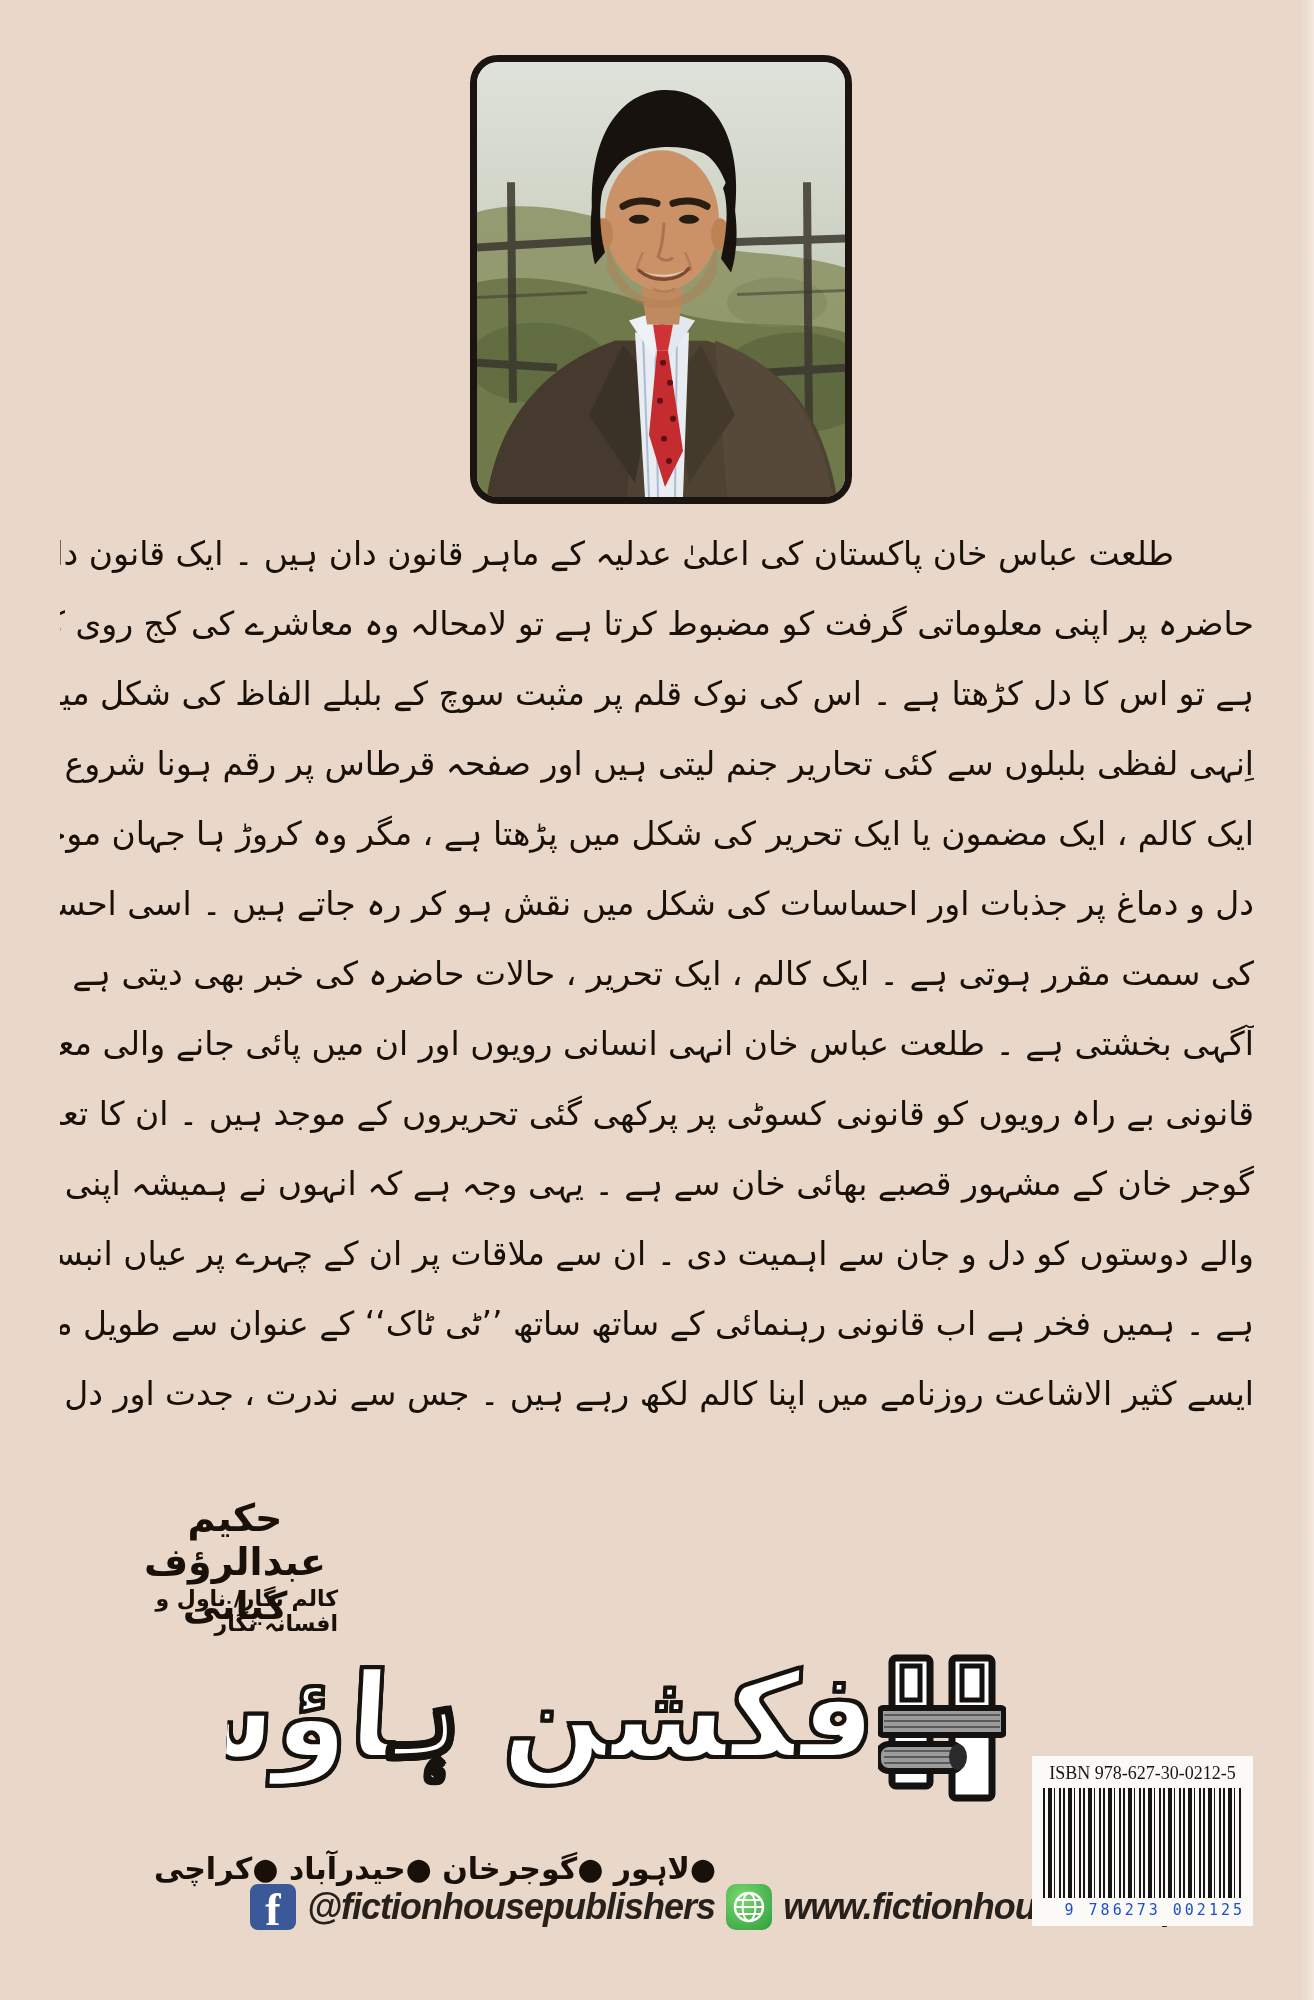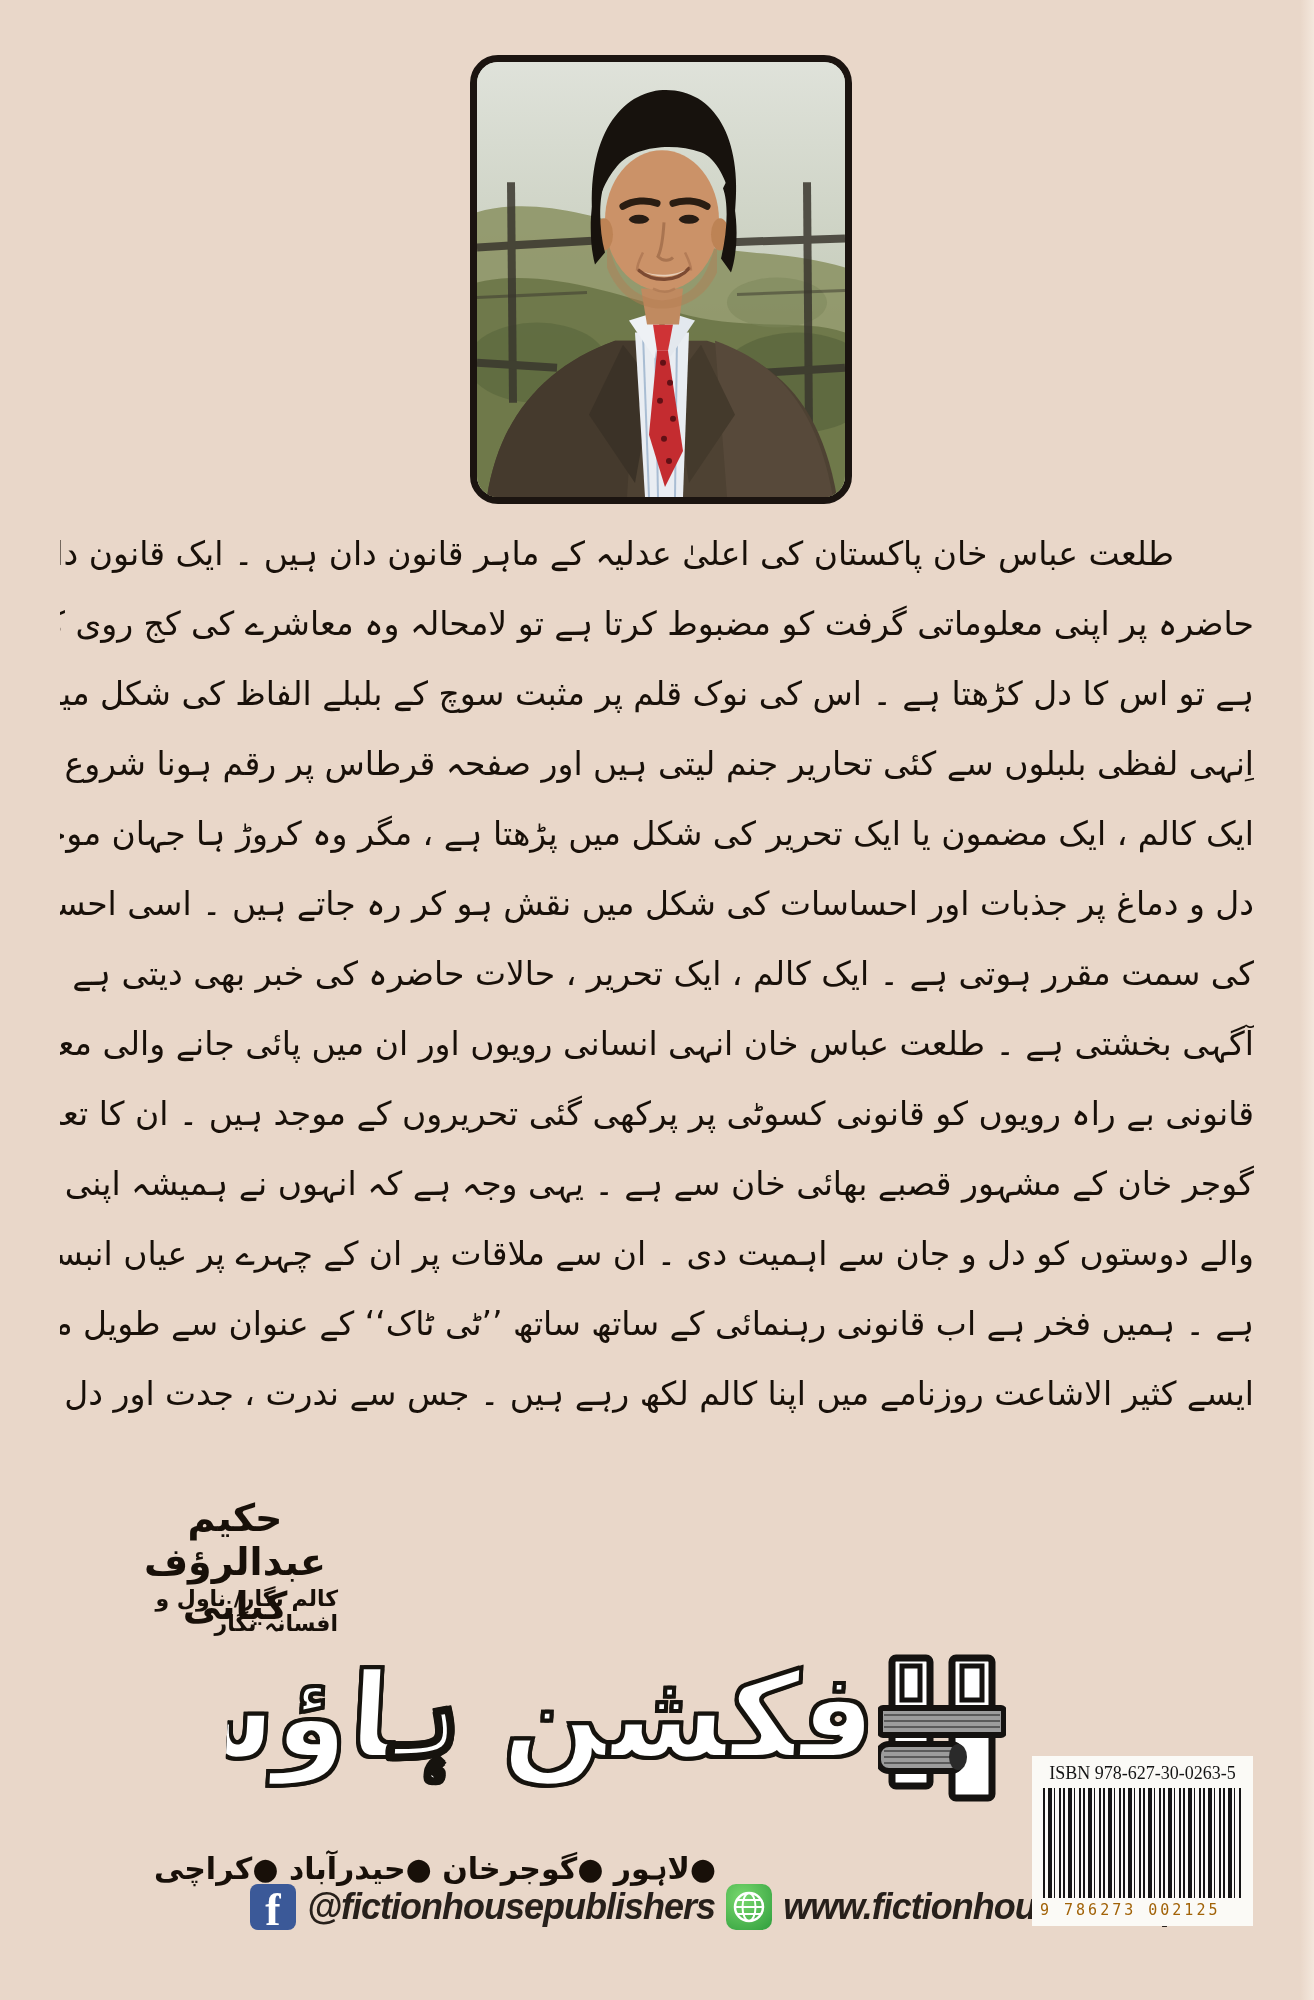--- a/index.html
+++ b/index.html
@@ -96,22 +96,22 @@
   .barcode{
     flex:1; margin:4px 3px 3px;
     background:
       repeating-linear-gradient(90deg,
         #151515 0px, #151515 2px, #fbfaf6 2px, #fbfaf6 5px,
         #151515 5px, #151515 9px, #fbfaf6 9px, #fbfaf6 11px,
         #151515 11px, #151515 12px, #fbfaf6 12px, #fbfaf6 16px,
         #151515 16px, #151515 18px, #fbfaf6 18px, #fbfaf6 20px);
   }
   .isbn-digits{
-    font-family:"DejaVu Sans Mono", monospace; font-size:15px; color:#a16207;
-    text-align:left; letter-spacing:3px; white-space:nowrap;
+    font-family:"DejaVu Sans Mono", monospace; font-size:15px; color:#1d4ed8;
+    text-align:right; letter-spacing:3px; white-space:nowrap;
   }
 </style>
 </head>
 <body>
 
 <div class="page">
 
   <div class="photo-frame">
     <svg viewBox="0 0 368 434" preserveAspectRatio="none">
       <defs>
@@ -239,19 +239,19 @@
         <ellipse cx="19" cy="19" rx="6.5" ry="14" fill="none" stroke="#ffffff" stroke-width="2"></ellipse>
         <line x1="5" y1="19" x2="33" y2="19" stroke="#ffffff" stroke-width="2"></line>
         <line x1="7" y1="12" x2="31" y2="12" stroke="#ffffff" stroke-width="2"></line>
         <line x1="7" y1="26" x2="31" y2="26" stroke="#ffffff" stroke-width="2"></line>
       </svg>
     </div>
     <div class="social-text">www.fictionhouse.com.pk</div>
   </div>
 
   <div class="isbn-box">
-    <div class="isbn-label">ISBN 978-627-30-0263-5</div>
+    <div class="isbn-label">ISBN 978-627-30-0212-5</div>
     <div class="barcode"></div>
     <div class="isbn-digits">9 786273 002125</div>
   </div>
 
   <div class="scan-edge"></div>
 </div>
 
 </body></html>

